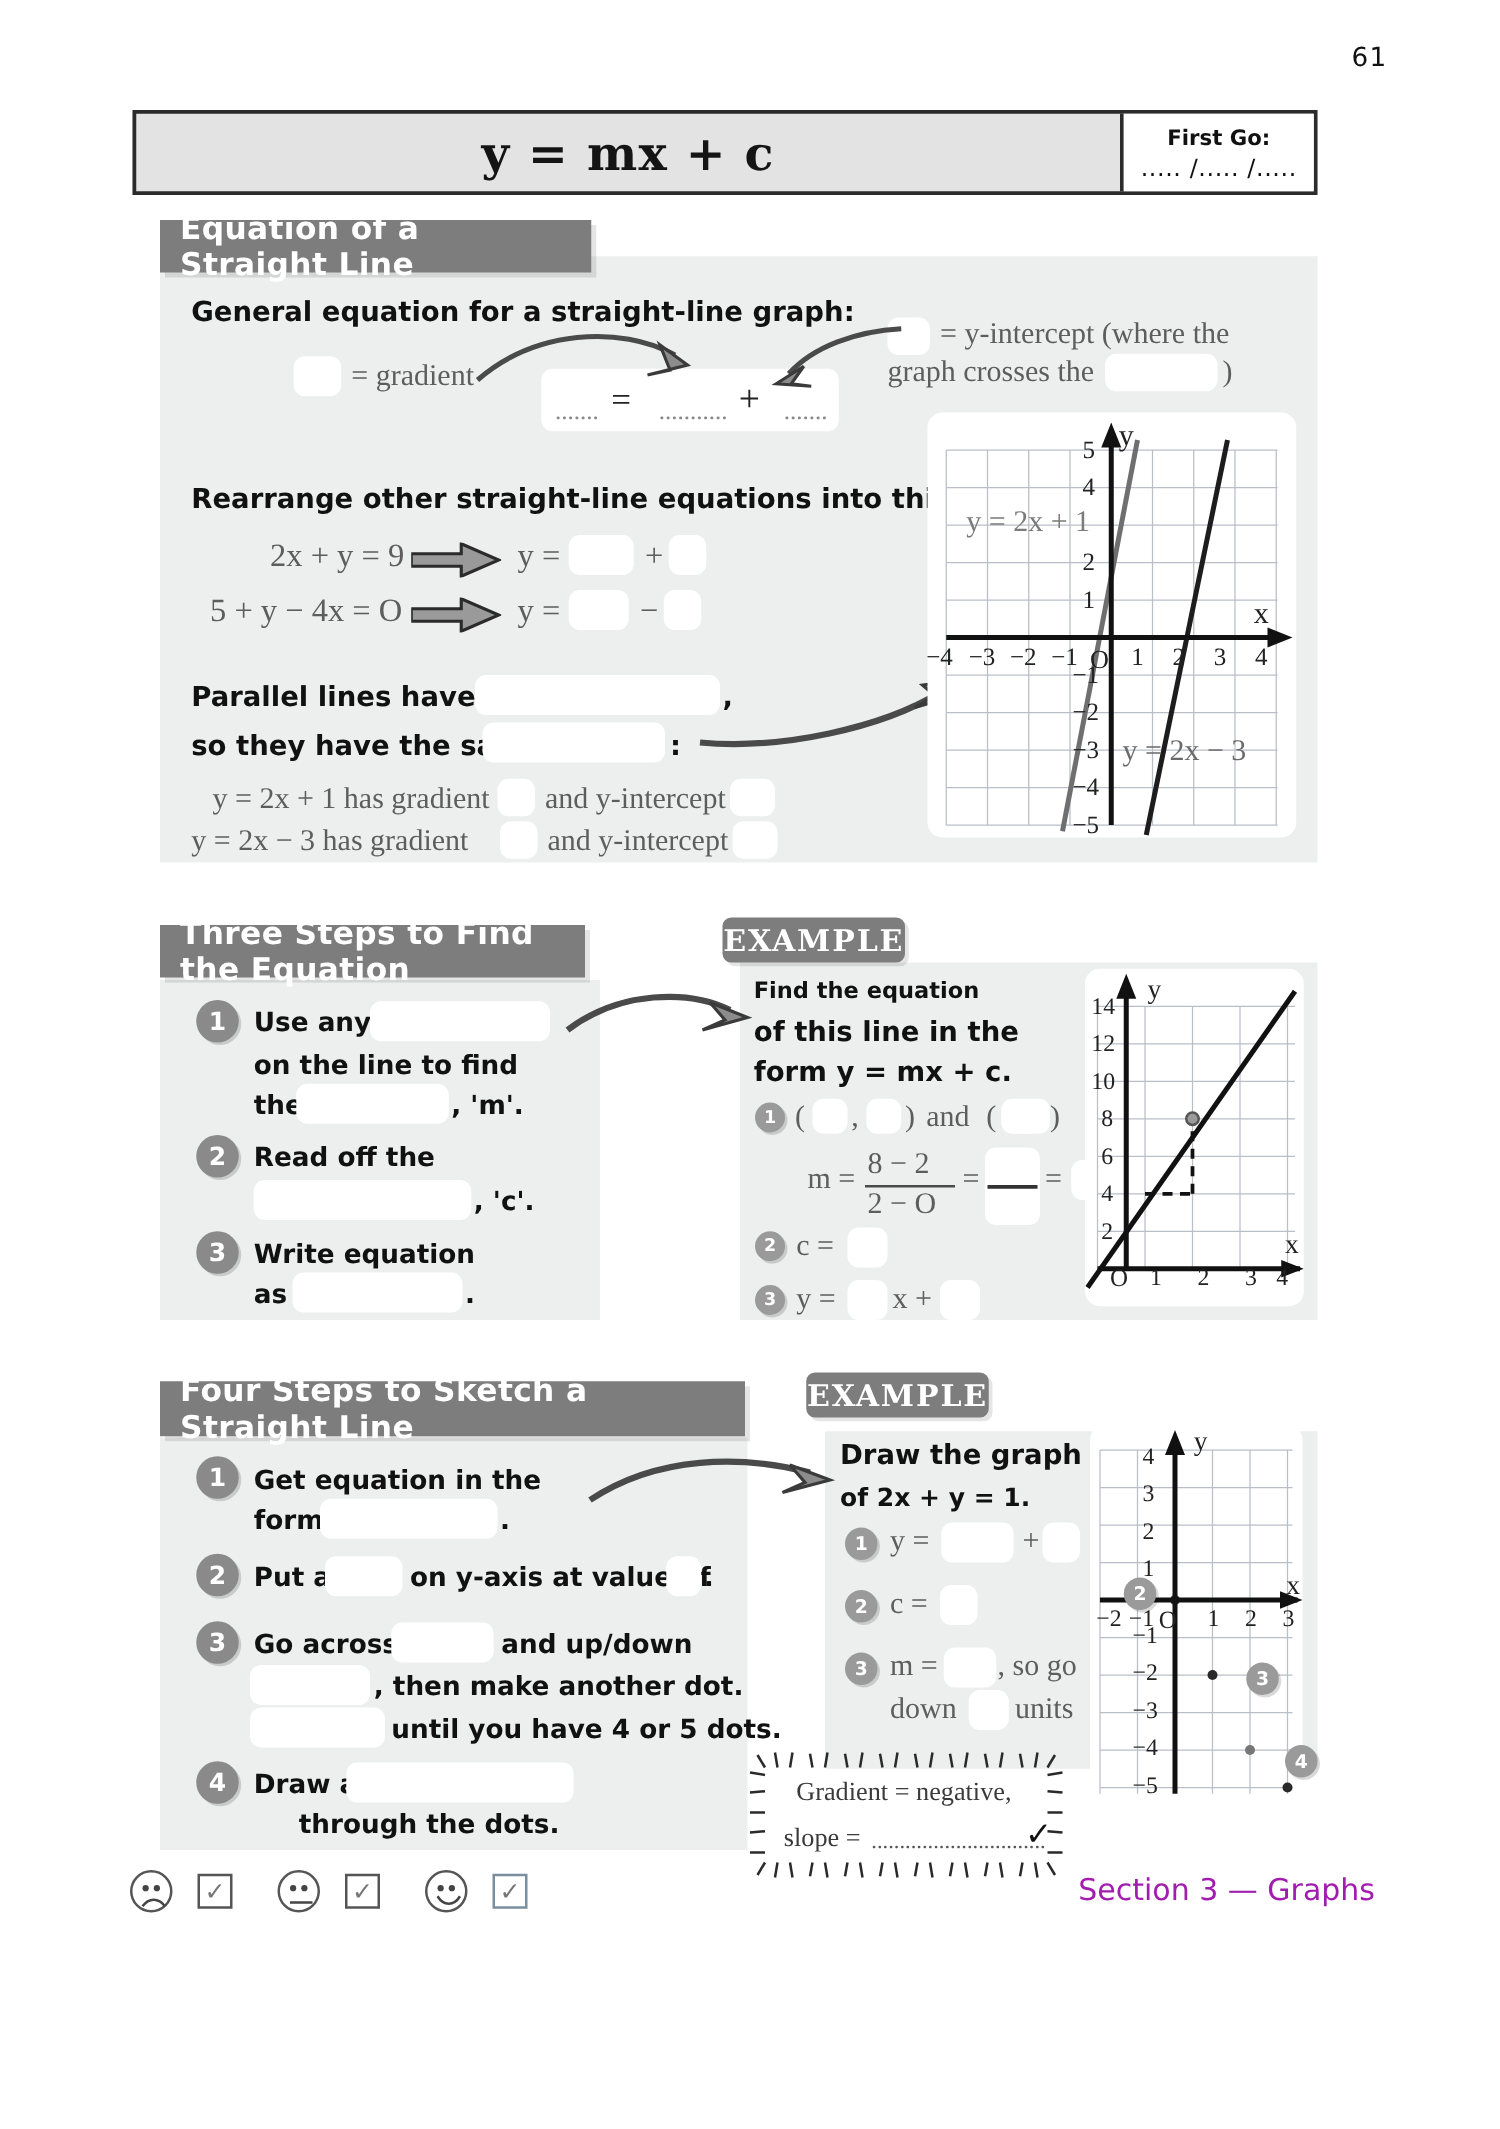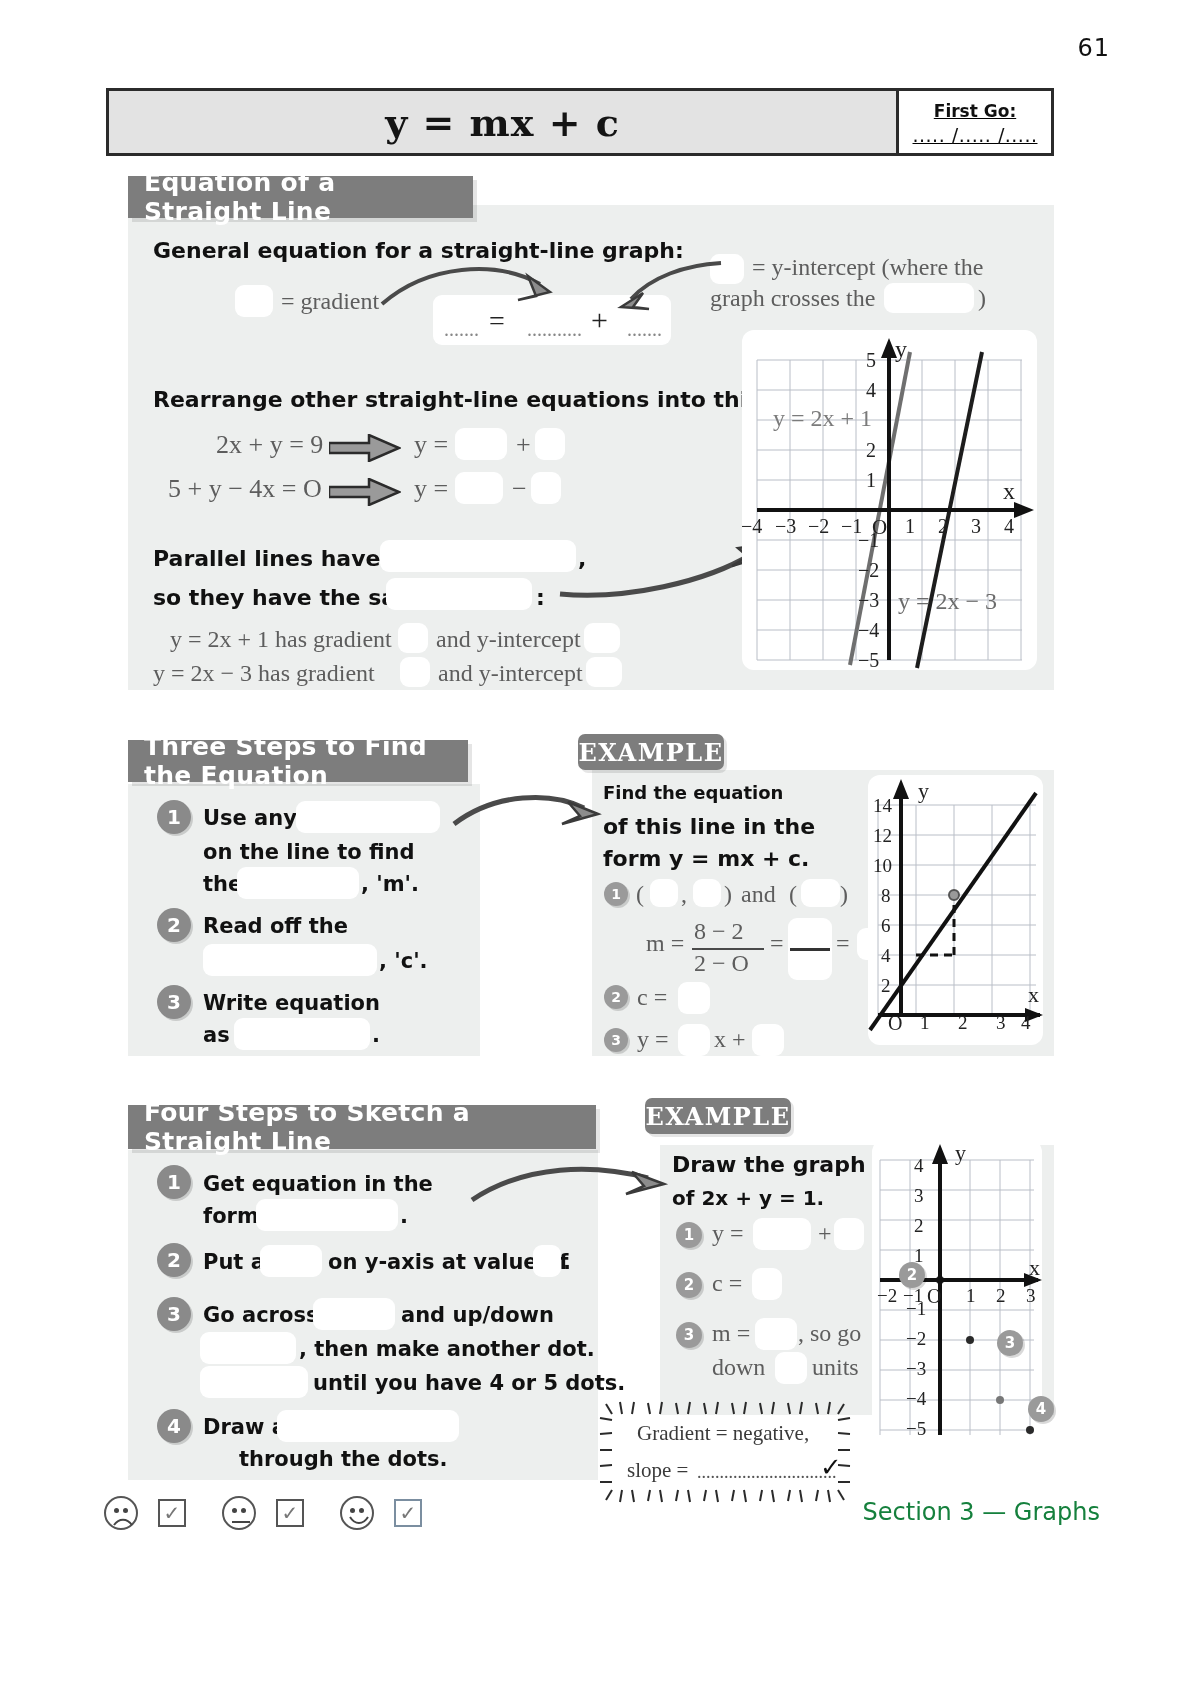--- a/index.html
+++ b/index.html
@@ -7,21 +7,21 @@
     width: 1200px; height: 1703px;
     background: #ffffff;
     font-family: "Liberation Sans", sans-serif;
     position: relative;
     overflow: hidden;
   }
 
   
   .page-number {
     position: absolute; top: 34px; right: 90px;
-    font-size: 24px; color: #111; letter-spacing: 1px;
+    font-size: 21px; color: #111; letter-spacing: 1px;
     font-family: "DejaVu Sans", sans-serif;
   }
 
   
   .title-bar {
     position: absolute; left: 106px; top: 88px;
     width: 948px; height: 68px;
     border: 3px solid #2b2b2b;
     background: #e3e3e3;
     display: flex;
@@ -33,21 +33,20 @@
   .title-main span {
     font-family: "DejaVu Serif", serif;
     font-weight: bold; font-size: 38px; color: #141414;
     letter-spacing: 1px;
   }
   .title-firstgo {
     width: 152px; background: #ffffff;
     display: flex; flex-direction: column;
     align-items: center; justify-content: center;
     padding-top: 2px;
-    text-decoration: underline;
   }
   .title-firstgo .fg-label {
     font-weight: bold; font-size: 17px; color: #111;
     font-family: "DejaVu Sans", sans-serif;
   }
   .title-firstgo .fg-date {
     font-size: 19px; color: #111; margin-top: 3px; letter-spacing: 0.5px;
     font-family: "DejaVu Sans", sans-serif;
   }
 
@@ -122,21 +121,21 @@
   .face .eye { position: absolute; width: 5px; height: 5px; border-radius: 50%; background: #444; top: 10px; }
   .face .eye.l { left: 8px; } .face .eye.r { right: 8px; }
   .tickbox {
     width: 28px; height: 28px; border: 2px solid #555; background: #fff;
     display: flex; align-items: center; justify-content: center;
     font-size: 20px; color: #777; margin-left: 2px;
   }
   .footer-section {
     position: absolute; right: 100px; top: 1498px;
     font-family: "DejaVu Sans", sans-serif;
-    font-size: 24px; color: #15803d;
+    font-size: 24px; color: #a21caf;
   }
 
   
   .note-box { position: absolute; left: 598px; top: 1400px; width: 268px; height: 104px; }
   .note-txt {
     font-family: "Liberation Serif", serif; color: #3a3a3a;
     position: absolute; white-space: nowrap;
   }
 </style>
 </head>

